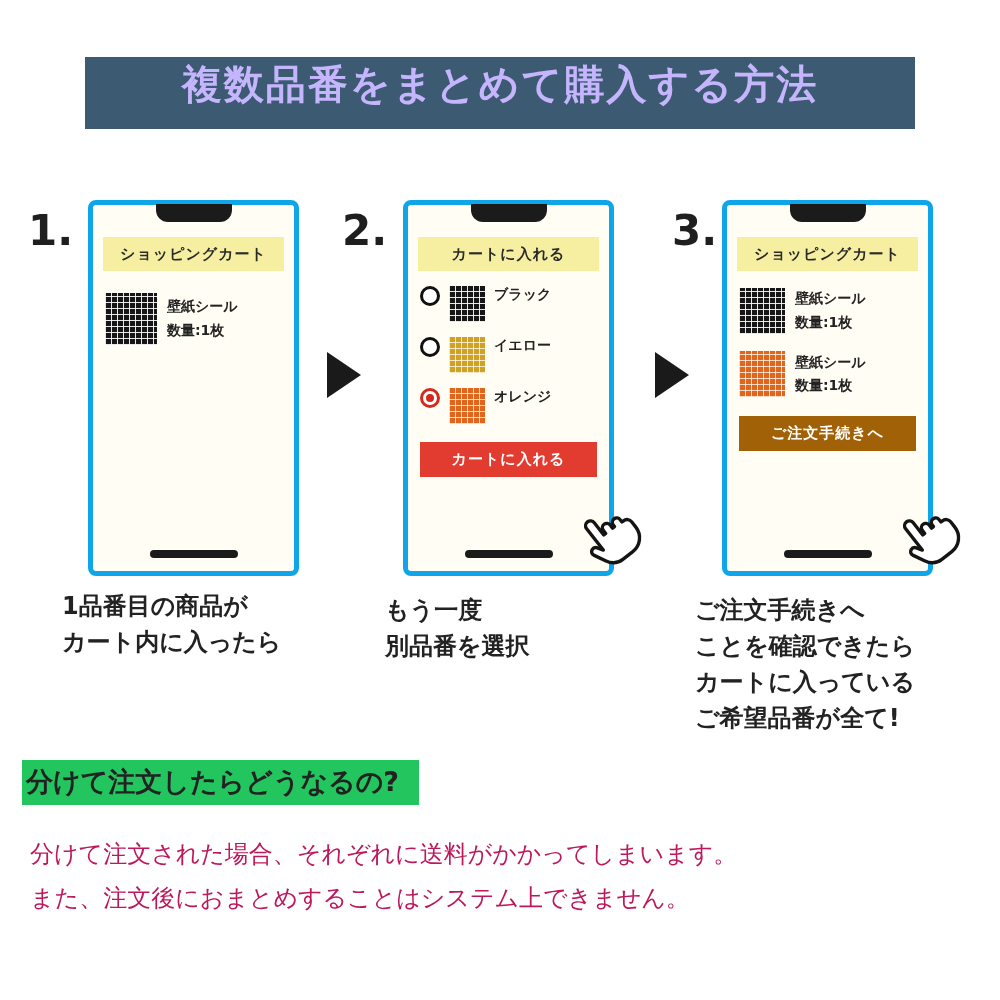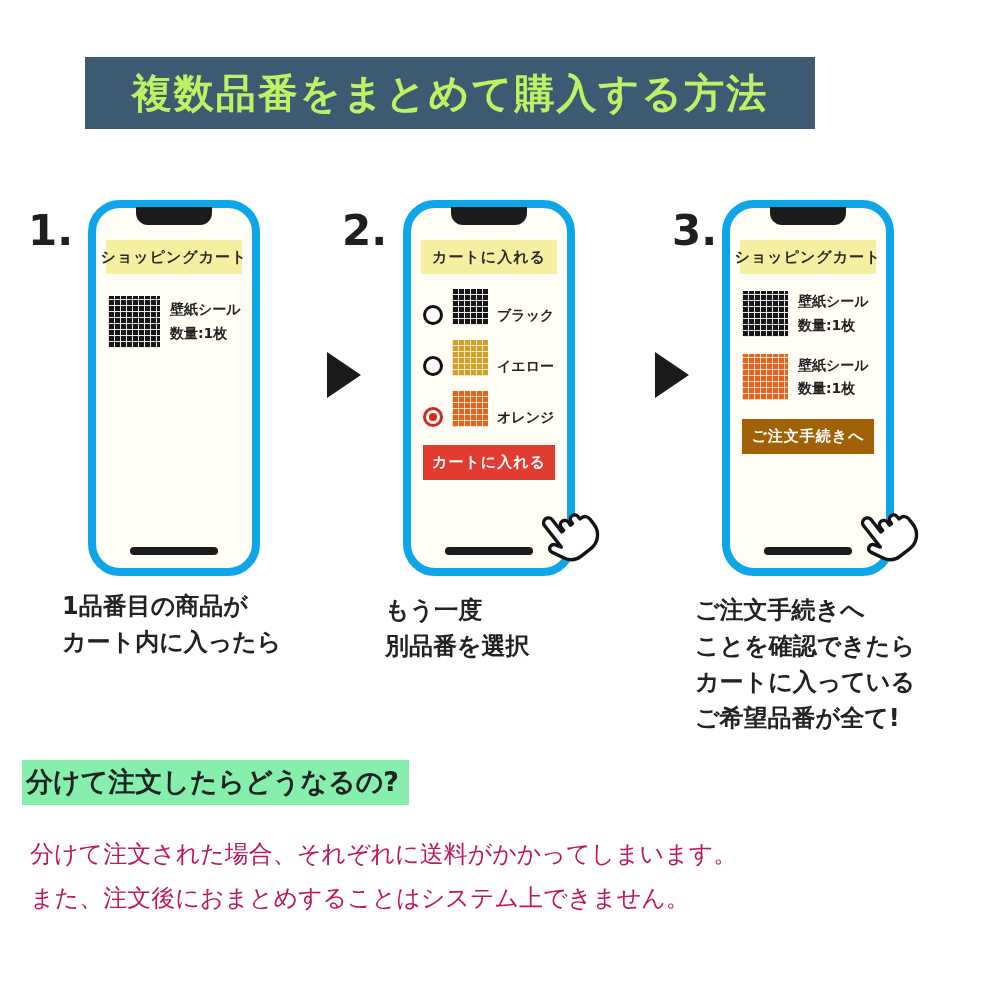--- a/index.html
+++ b/index.html
@@ -1,29 +1,29 @@
 <!DOCTYPE html>
 <html><head>
 <meta charset="utf-8">
 <style>
   *{box-sizing:border-box;margin:0;padding:0}
   body{font-family:"DejaVu Sans","Liberation Sans",sans-serif;background:#fff}
   .page{position:relative;width:1000px;height:1000px;background:#ffffff;overflow:hidden}
 
-  .banner{position:absolute;left:85px;top:57px;width:730px;height:72px;background:#3d5a73;
-    color:#bef264;display:flex;align-items:center;justify-content:center;
+  .banner{position:absolute;left:85px;top:57px;width:830px;height:72px;background:#3d5a73;
+    color:#c4b5fd;display:flex;align-items:flex-start;justify-content:center;
     font-size:40px;font-weight:bold;letter-spacing:2px}
 
   .step-number{position:absolute;font-size:42px;font-weight:bold;color:#1f1f1f}
   #num1{left:28px;top:206px}
   #num2{left:342px;top:206px}
   #num3{left:672px;top:206px}
 
-  .phone{position:absolute;top:200px;width:172px;height:376px;border:8px solid #0ea5e9;
-    border-radius:32px;background:#fffdf4}
+  .phone{position:absolute;top:200px;width:211px;height:376px;border:5px solid #0ea5e9;
+    border-radius:8px;background:#fffdf4}
   #phone1{left:88px}
   #phone2{left:403px}
   #phone3{left:722px}
 
   .notch{position:absolute;top:-1px;left:50%;transform:translateX(-50%);
     width:76px;height:18px;background:#1b1b1b;border-radius:0 0 12px 12px}
   .home-bar{position:absolute;bottom:13px;left:50%;transform:translateX(-50%);
     width:88px;height:8px;border-radius:5px;background:#1b1b1b}
 
   .phone-header{margin:32px 10px 0;height:34px;background:#f6efa1;display:flex;
@@ -40,21 +40,21 @@
   .sw-black{background-color:#161616;background-image:
     repeating-linear-gradient(0deg,rgba(255,255,255,.9) 0 1px,transparent 1px 6px),
     repeating-linear-gradient(90deg,rgba(255,255,255,.9) 0 1px,transparent 1px 6px)}
   .sw-yellow{background-color:#cfa125;background-image:
     repeating-linear-gradient(0deg,rgba(255,255,255,.75) 0 1px,transparent 1px 6px),
     repeating-linear-gradient(90deg,rgba(255,255,255,.75) 0 1px,transparent 1px 6px)}
   .sw-orange{background-color:#e0661e;background-image:
     repeating-linear-gradient(0deg,rgba(255,255,255,.75) 0 1px,transparent 1px 6px),
     repeating-linear-gradient(90deg,rgba(255,255,255,.75) 0 1px,transparent 1px 6px)}
 
-  .option-row{display:flex;align-items:flex-end;gap:9px;padding:0 12px;margin-top:15px}
+  .option-row{display:flex;align-items:flex-start;gap:9px;padding:0 12px;margin-top:15px}
   .radio{width:20px;height:20px;border:3px solid #101010;border-radius:50%;
     background:#fff;flex:0 0 auto;position:relative}
   .radio.selected{border-color:#d42a1e}
   .radio.selected::after{content:"";position:absolute;left:3px;top:3px;width:8px;height:8px;
     border-radius:50%;background:#d42a1e}
   .option-label{font-size:14px;font-weight:bold;color:#222;white-space:nowrap}
 
   .phone-btn{margin:18px 12px 0;height:35px;display:flex;align-items:center;justify-content:center;
     color:#fff;font-size:15px;font-weight:bold;letter-spacing:1px;white-space:nowrap}
   .btn-red{background:#e23b30}
@@ -66,21 +66,21 @@
     border-bottom:23px solid transparent;border-left:34px solid #1a1a1a}
   #arrow1{left:327px;top:352px}
   #arrow2{left:655px;top:352px}
 
   .caption{position:absolute;font-size:24px;font-weight:bold;color:#222;line-height:1.5}
   #cap1{left:62px;top:588px}
   #cap2{left:385px;top:592px}
   #cap3{left:695px;top:592px}
 
   .note-heading{position:absolute;left:22px;top:764px;font-size:27px;font-weight:bold;color:#222}
-  .note-heading .hl{background:#86efac;padding:6px 10px 8px 4px}
+  .note-heading .hl{background:#22c55e;padding:6px 20px 8px 4px}
   .note-body{position:absolute;left:30px;top:832px;font-size:24px;color:#be185d;line-height:1.85}
 </style>
 </head>
 <body>
 
 <div class="page">
 
   <div class="banner">
     <span>複数品番をまとめて購入する方法</span>
   </div>

